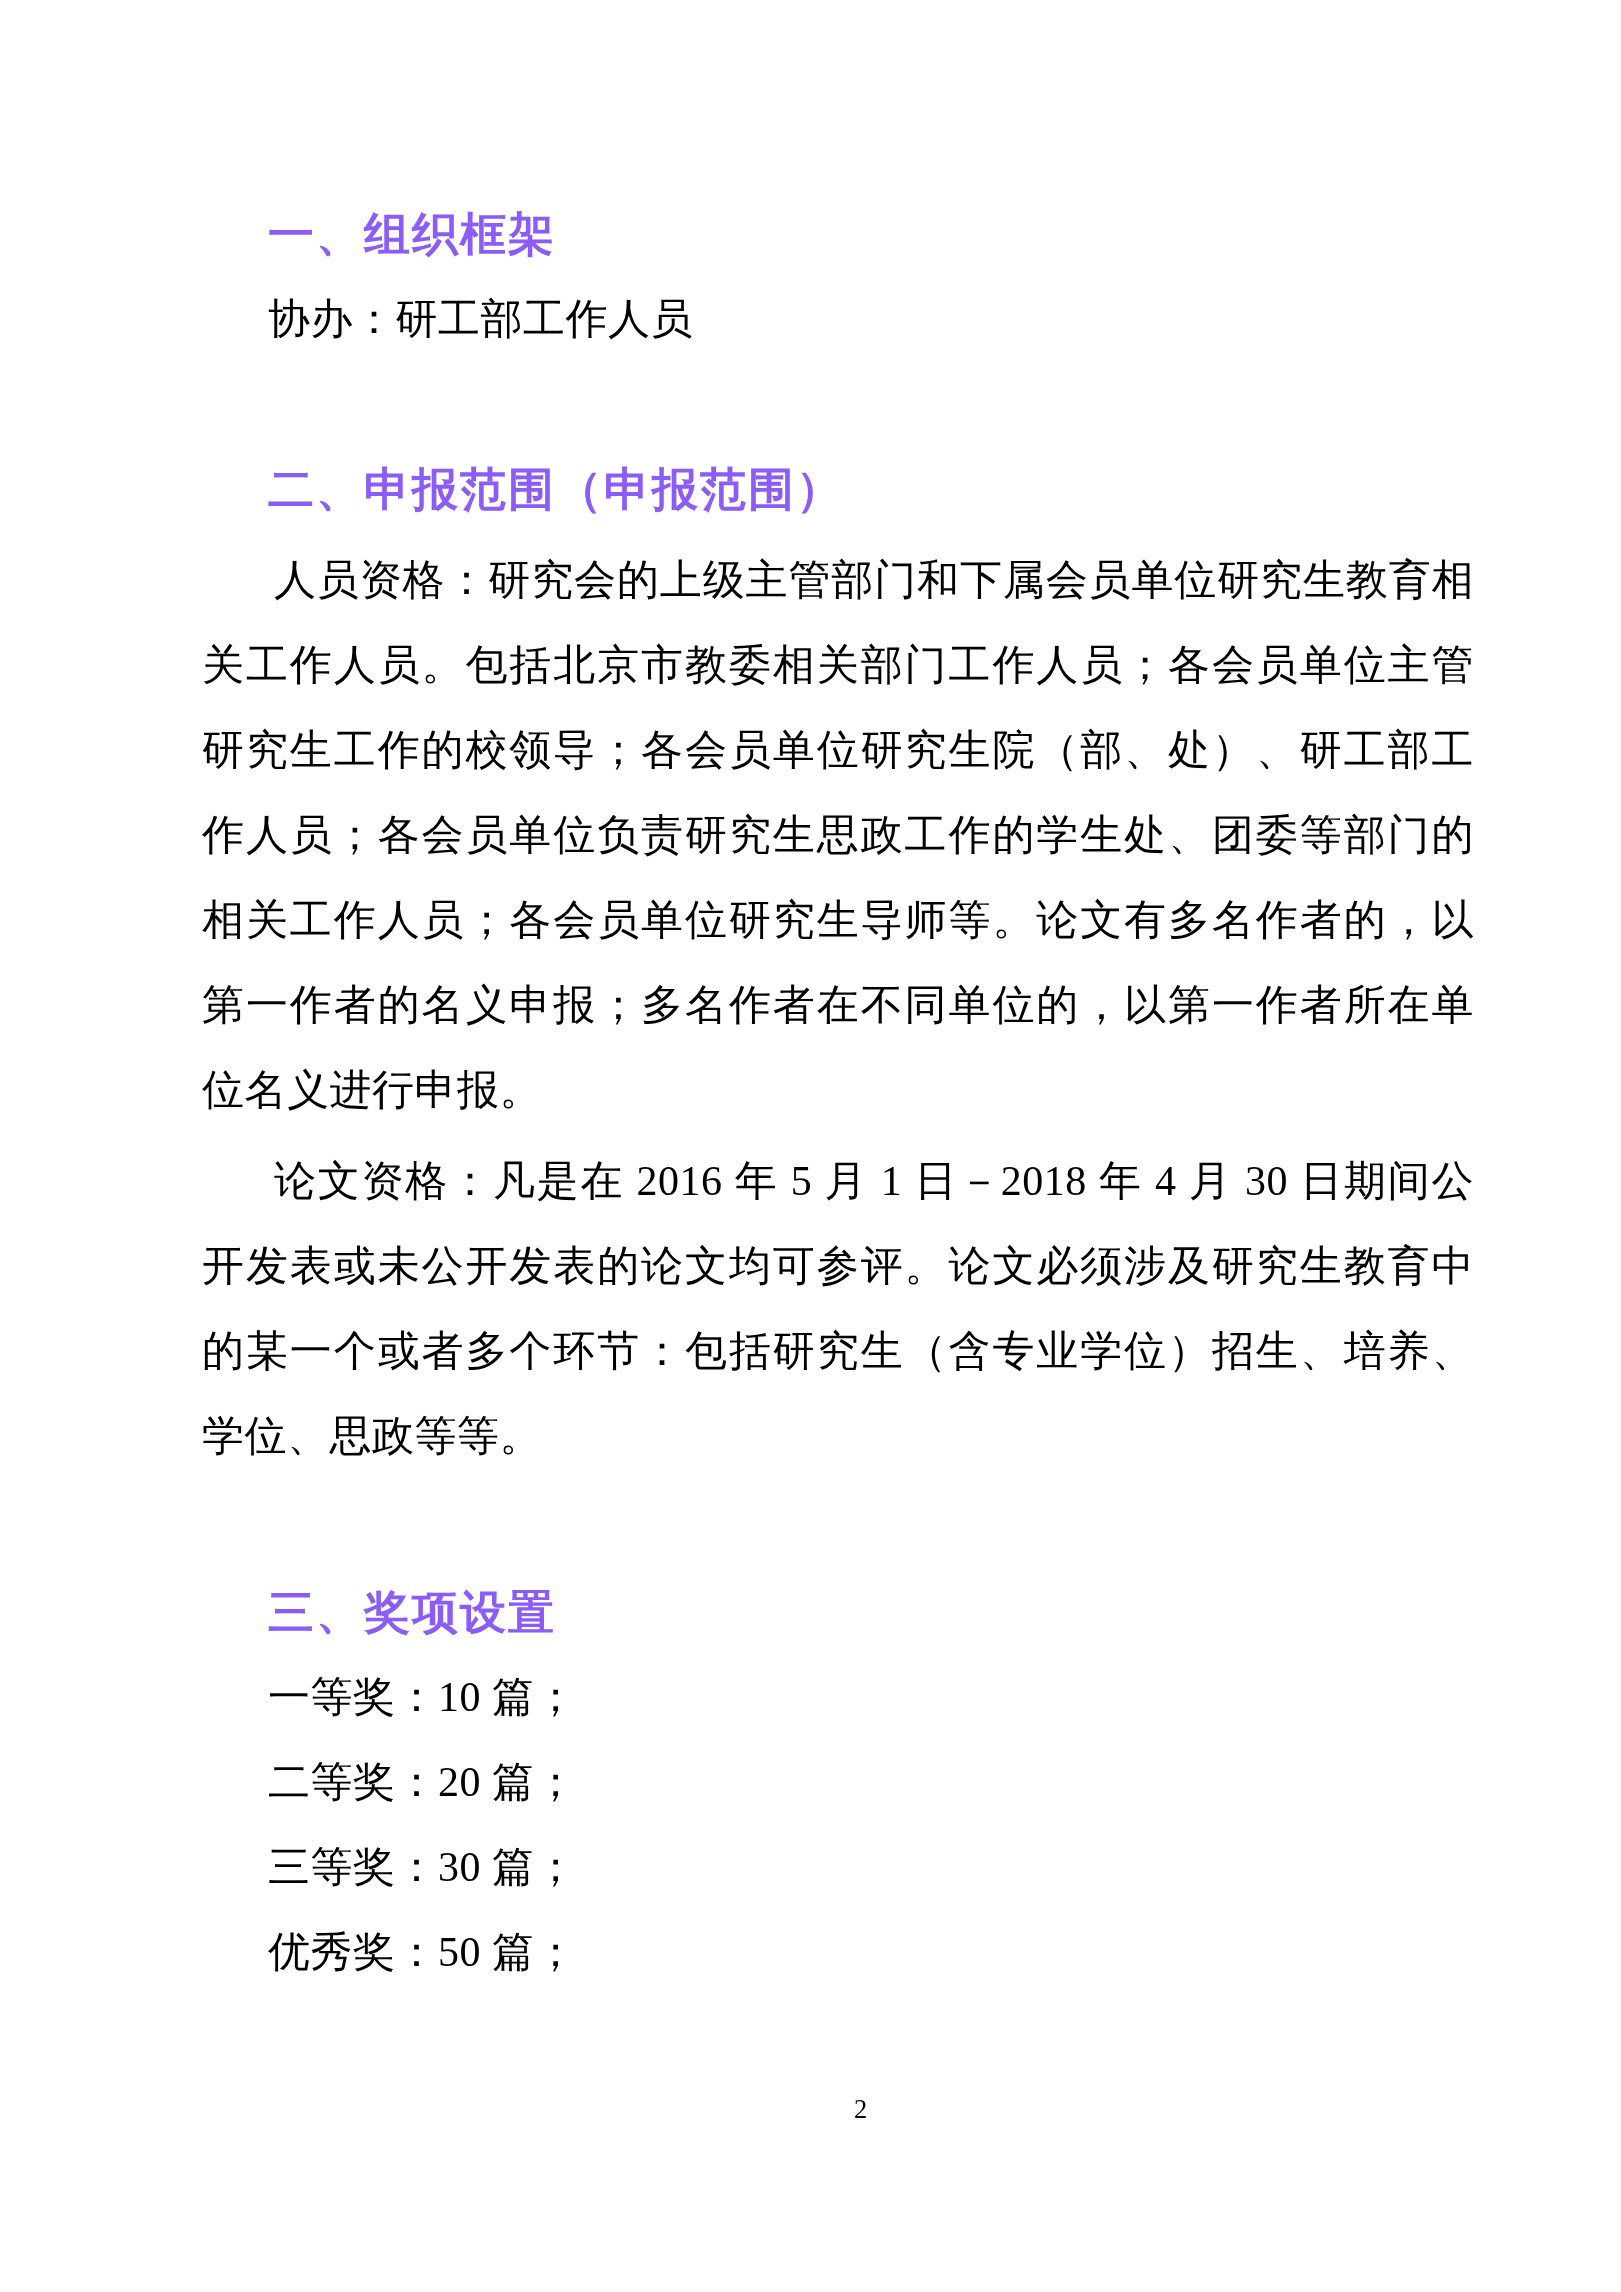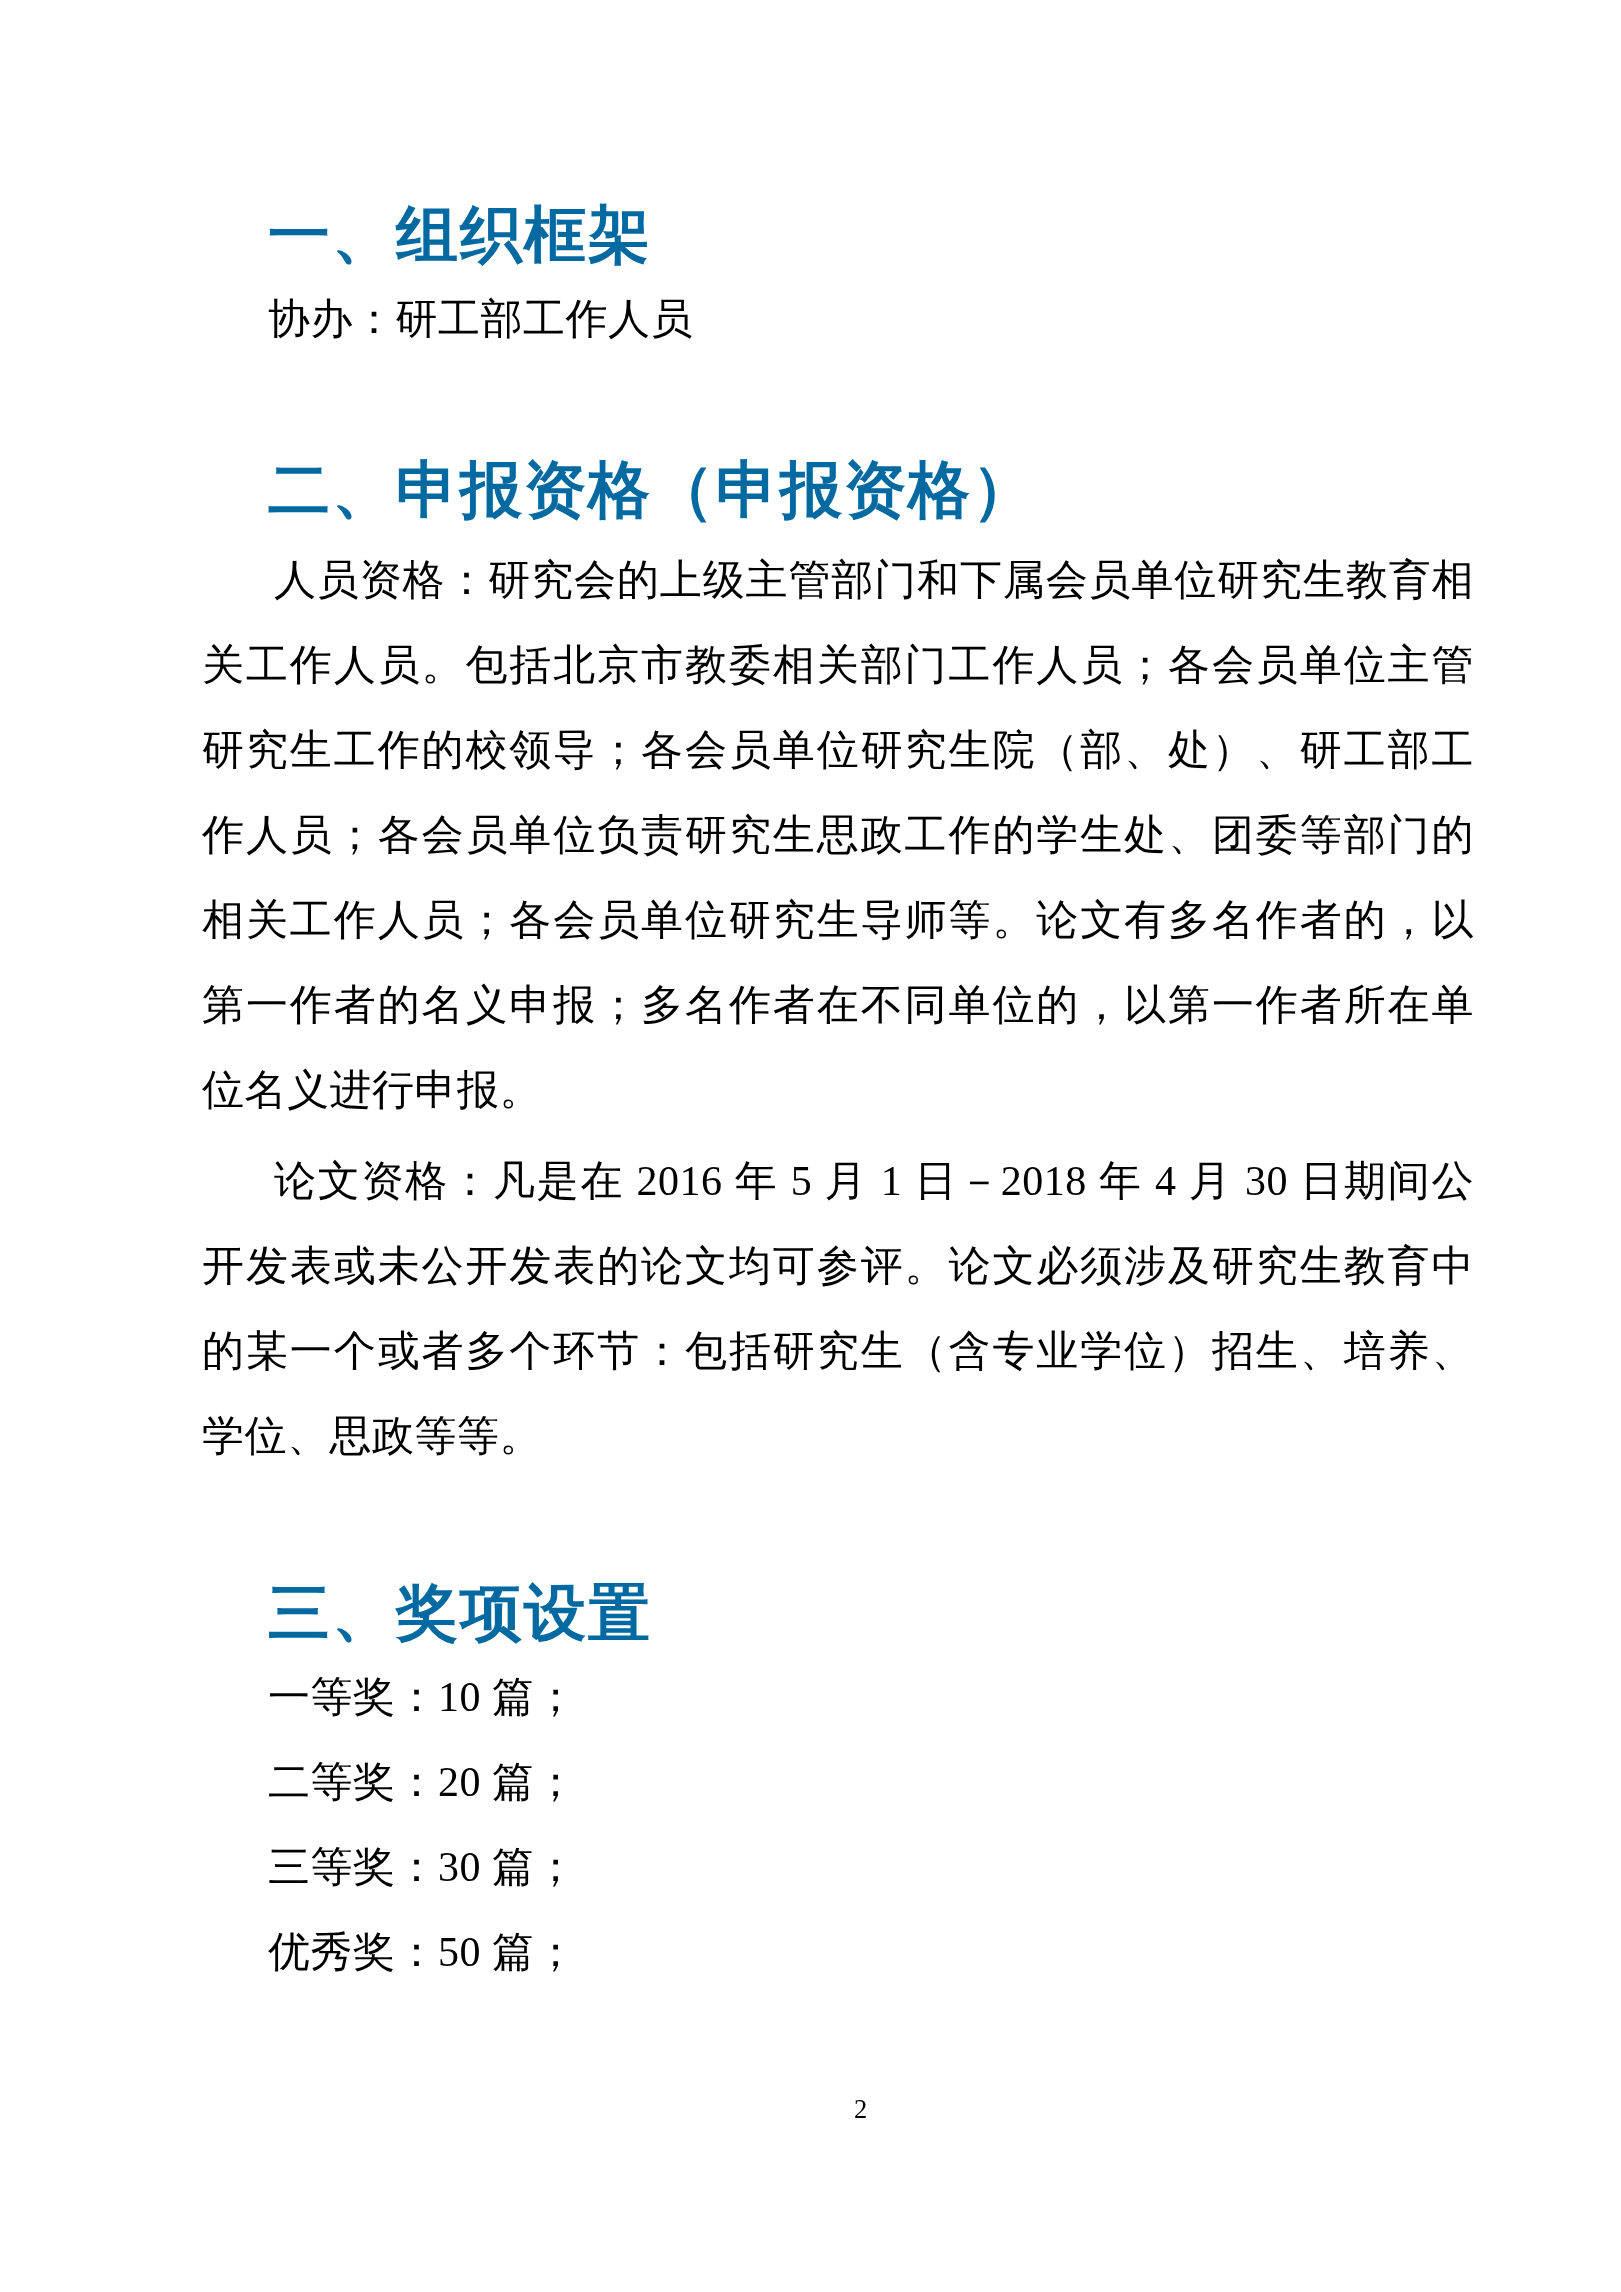--- a/index.html
+++ b/index.html
@@ -22,25 +22,25 @@
     top: 0;
     left: 0;
     width: 1621px;
     padding: 192px 141px 0 196px;
     box-sizing: border-box;
   }
   .heading {
     margin: 0;
     font-family: "Liberation Sans", sans-serif;
     font-weight: bold;
-    font-size: 62px;
+    font-size: 46px;
     line-height: 85px;
     letter-spacing: 2px;
     text-indent: 72px;
-    color: #0369a1;
+    color: #8b5cf6;
   }
   .text-line {
     margin: 0;
     font-size: 42px;
     line-height: 85px;
     letter-spacing: 0.5px;
     text-indent: 72px;
     white-space: nowrap;
   }
   .para {
@@ -72,21 +72,21 @@
 <div class="page">
   <div class="content">
 
     <h2 class="heading">一、组织框架</h2>
 
 
     <p class="text-line">协办：研工部工作人员</p>
 
     <div class="blank-line"></div>
 
-    <h2 class="heading">二、申报资格（申报资格）</h2>
+    <h2 class="heading">二、申报范围（申报范围）</h2>
 
     <p class="para">人员资格：研究会的上级主管部门和下属会员单位研究生教育相关工作人员。包括北京市教委相关部门工作人员；各会员单位主管研究生工作的校领导；各会员单位研究生院（部、处）、研工部工作人员；各会员单位负责研究生思政工作的学生处、团委等部门的相关工作人员；各会员单位研究生导师等。论文有多名作者的，以第一作者的名义申报；多名作者在不同单位的，以第一作者所在单位名义进行申报。</p>
 
     <p class="para">论文资格：凡是在 2016 年 5 月 1 日－2018 年 4 月 30 日期间公开发表或未公开发表的论文均可参评。论文必须涉及研究生教育中的某一个或者多个环节：包括研究生（含专业学位）招生、培养、学位、思政等等。</p>
 
     <div class="blank-line"></div>
 
     <h2 class="heading">三、奖项设置</h2>
 
     <p class="text-line">一等奖：10 篇；</p>

